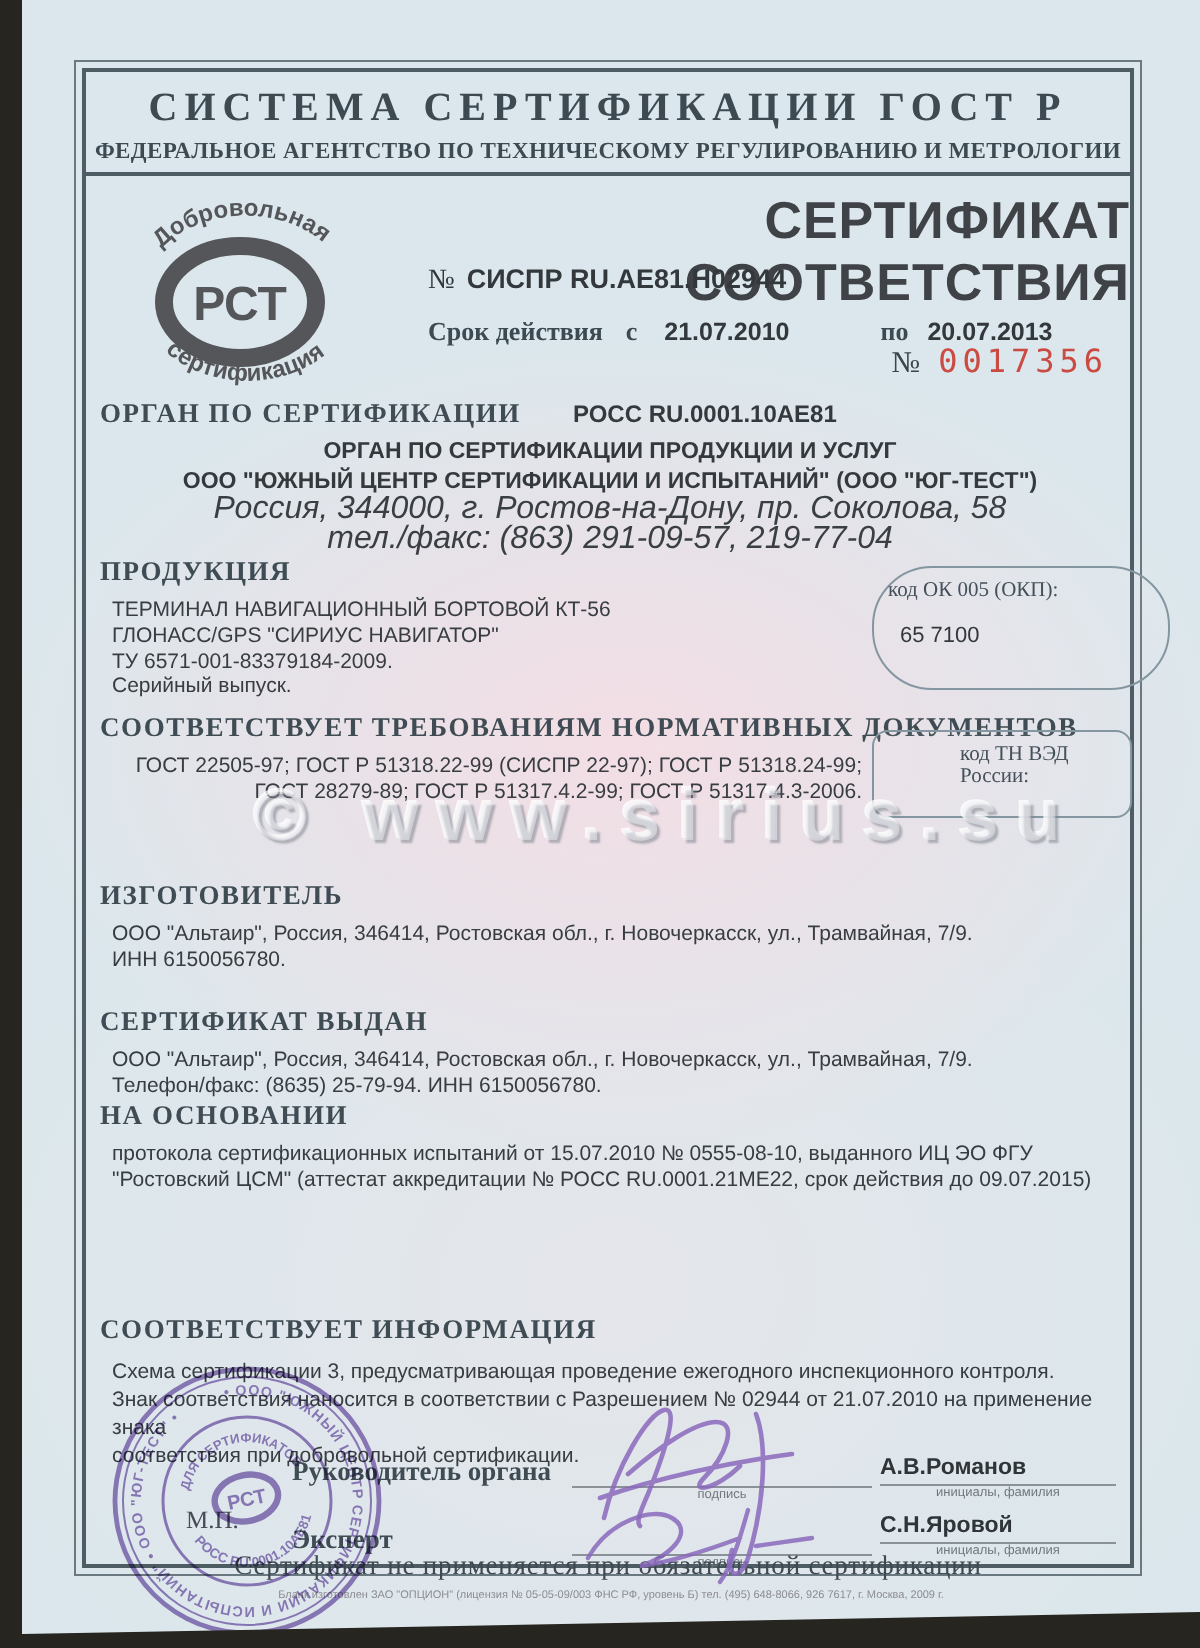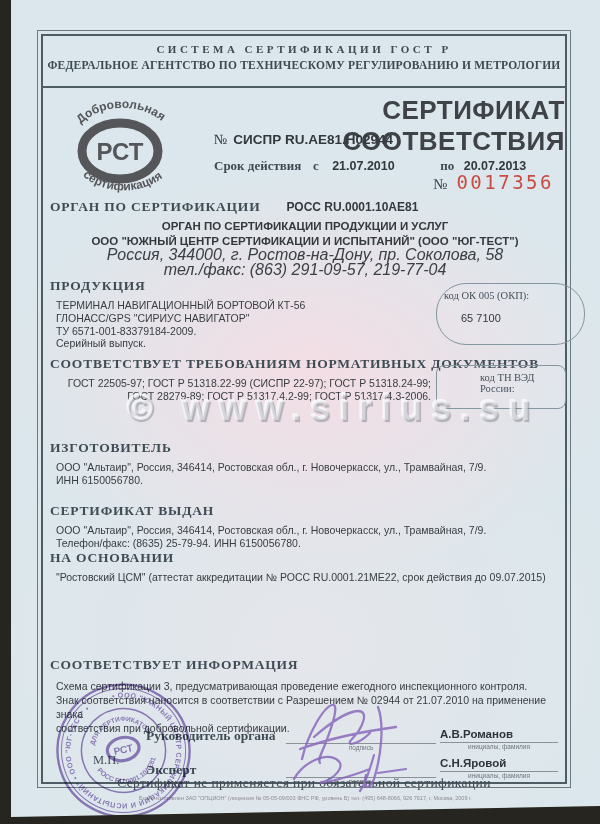--- a/index.html
+++ b/index.html
@@ -21,43 +21,43 @@
     position:absolute; left:26px; top:30px; width:534px; height:758px;
     border:1px solid #6a7880;
   }
   #frame-inner {
     position:absolute; inset:3px; border:2px solid #4e5c64; pointer-events:none;
   }
   .abs { position:absolute; }
   .hdr { position:absolute; left:5px; top:5px; right:5px; height:52px;
          border-bottom:2px solid #4e5c64; text-align:center; }
   .hdr-l1 { margin-top:7px; font-family:"Liberation Serif", serif; font-weight:bold;
-            font-size:11px; letter-spacing:3.5px; color:#3d4a52; }
+            font-size:20px; letter-spacing:3.5px; color:#3d4a52; }
   .hdr-l2 { margin-top:4px; font-family:"Liberation Serif", serif; font-weight:bold;
             font-size:11.5px; letter-spacing:0.2px; color:#3d4a52; }
   .title { left:135px; top:64px; width:392px; text-align:right;
            font-size:26px; font-weight:bold; color:#3f4347; letter-spacing:0.5px; }
   .certno { left:176px; top:101px; font-size:13.5px; font-weight:bold; color:#33383c; }
   .certno .num-sign { font-family:"Liberation Serif", serif; font-weight:normal; font-size:14px; margin-right:6px; }
   .validity { left:176px; top:127px; font-size:12.5px; color:#33383c; }
   .validity .vlabel { font-family:"Liberation Serif", serif; font-weight:bold; font-size:13px; color:#3d4a52; }
   .validity b { font-weight:bold; }
   .blankno { right:16px; top:140px; }
   .blankno .num-sign { font-family:"Liberation Serif", serif; font-size:15px; color:#3a454c; margin-right:9px; }
-  .blankno .digits { font-family:"DejaVu Sans Mono", monospace; font-size:19px;
+  .blankno .digits { font-family:"DejaVu Sans Mono", monospace; font-size:16px;
                      color:#cb4a42; letter-spacing:2.5px; }
   .sec-label { font-family:"Liberation Serif", serif; font-weight:bold;
                font-size:13.5px; letter-spacing:0.8px; color:#3f4c54; }
   .b-line { font-size:11.5px; font-weight:bold; color:#34393d; line-height:14.5px; }
   .i-line { font-size:16px; font-style:italic; color:#3a3f44; line-height:14.5px; }
   .t-line { font-size:10.5px; color:#383d42; line-height:12.8px; }
   .code-box { border:1.5px solid #8496a0; border-radius:8px; padding:6px 7px;
               background:rgba(255,255,255,0.06); }
   .code-box .cb-label { font-family:"Liberation Serif", serif; font-size:10.5px; color:#44505a; }
-  .code-box .cb-value { font-size:11px; color:#33383c; margin-top:11px; margin-left:17px; }
+  .code-box .cb-value { font-size:11px; color:#33383c; margin-top:11px; margin-left:6px; }
   .watermark { left:58px; top:356px; width:474px; text-align:center;
       font-size:36px; font-weight:bold; letter-spacing:9px;
       color:rgba(240,242,246,0.50);
       text-shadow:1.5px 1.5px 1px rgba(128,132,142,0.55), -1px -1px 0 rgba(255,255,255,0.75); }
   .sig-role { font-family:"Liberation Serif", serif; font-weight:bold; font-size:13.5px; color:#3f4c54; }
   .sig-line { border-top:1px solid #8a9298; text-align:center; }
   .tiny-sub { font-size:6.5px; color:#70787f; }
   .sig-name { font-size:11.5px; font-weight:bold; color:#2f3438; padding-bottom:2px;
               border-bottom:1px solid #8a9298; }
   .mp { font-family:"Liberation Serif", serif; font-size:12.5px; color:#474c58; }
@@ -166,20 +166,21 @@
       <div class="sec-label">СЕРТИФИКАТ ВЫДАН</div>
       <div style="margin:5px 0 0 6px;">
         <div class="t-line">ООО "Альтаир",  Россия, 346414, Ростовская обл., г. Новочеркасск, ул., Трамвайная, 7/9.</div>
         <div class="t-line">Телефон/факс: (8635) 25-79-94. ИНН  6150056780.</div>
       </div>
     </div>
 
     <div class="abs" style="left:12px; top:519px;">
       <div class="sec-label">НА ОСНОВАНИИ</div>
       <div style="margin:5px 0 0 6px;">
+        <div class="t-line">протокола сертификационных испытаний от 15.07.2010 № 0555-08-10, выданного ИЦ ЭО ФГУ</div>
         <div class="t-line">"Ростовский ЦСМ" (аттестат аккредитации № РОСС RU.0001.21МЕ22, срок действия до 09.07.2015)</div>
       </div>
     </div>
 
     <div class="abs" style="left:12px; top:626px;">
       <div class="sec-label">СООТВЕТСТВУЕТ ИНФОРМАЦИЯ</div>
       <div style="margin:6px 0 0 6px;">
         <div class="t-line" style="line-height:14px;">Схема сертификации 3, предусматривающая проведение ежегодного инспекционного контроля.</div>
         <div class="t-line" style="line-height:14px;">Знак соответствия наносится в соответствии с Разрешением № 02944 от 21.07.2010 на применение знака</div>
         <div class="t-line" style="line-height:14px;">соответствия при добровольной сертификации.</div>

